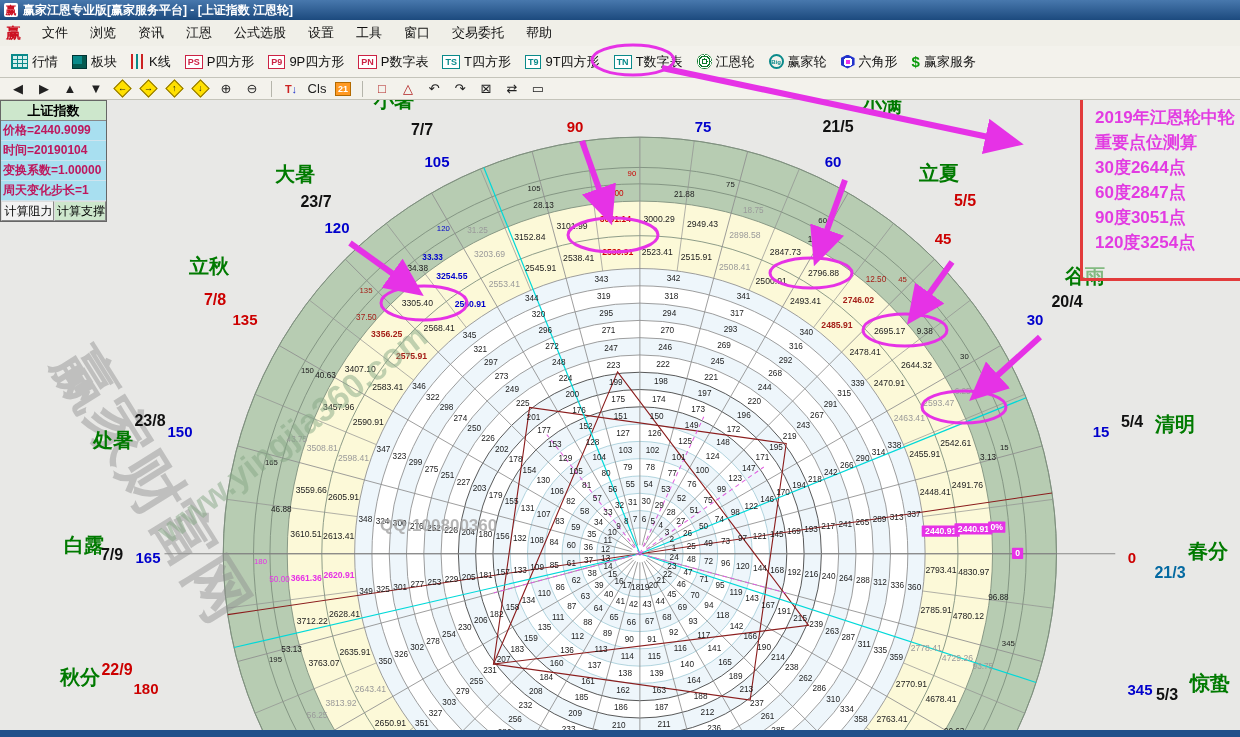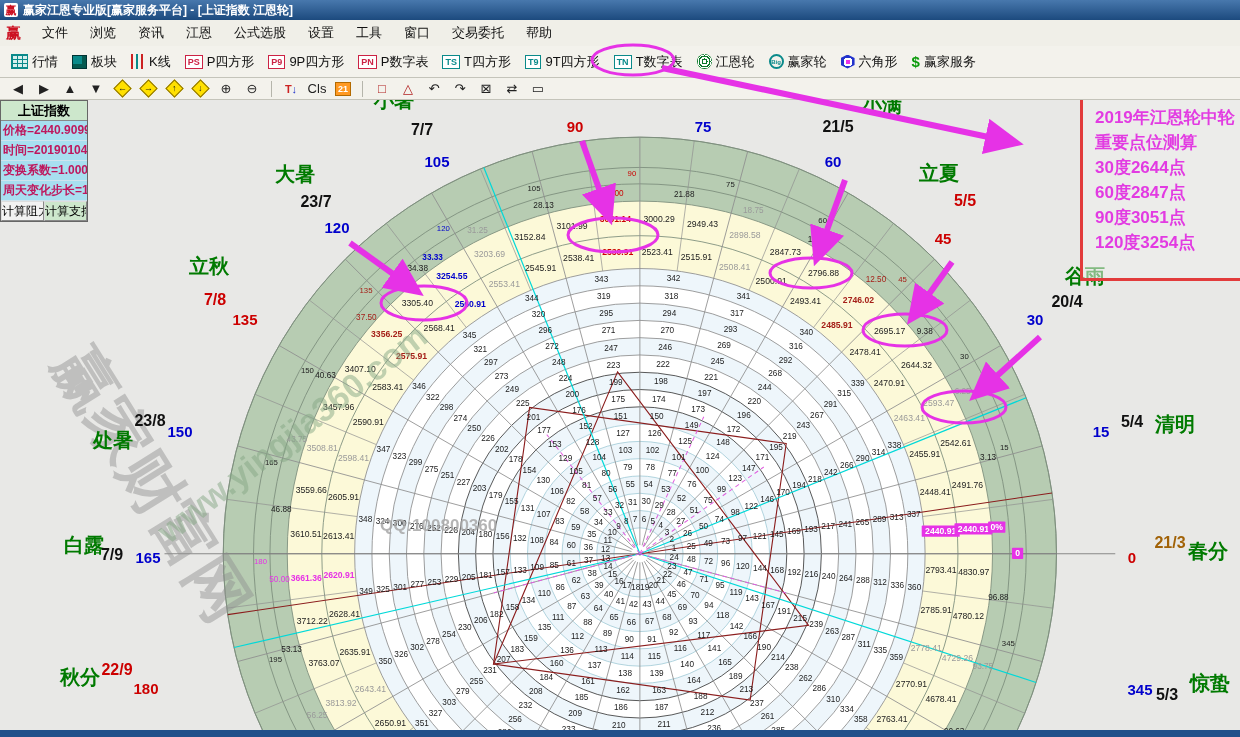--- a/index.html
+++ b/index.html
@@ -48,21 +48,21 @@
     padding:1px 2px;line-height:10px;}
   .redtool{color:#b22222;}
   
   #wheel-svg{position:absolute;left:0;top:100px;z-index:1;}
   .wm{position:absolute;z-index:2;font-weight:bold;white-space:nowrap;pointer-events:none;}
   .outer-label{position:absolute;z-index:3;transform:translate(-50%,-50%);white-space:nowrap;pointer-events:none;}
   .term{font-size:20px;font-weight:bold;color:#007a00;}
   .datelbl{font-size:16px;font-weight:bold;}
   .deglbl{font-size:15px;font-weight:bold;}
   
-  #info-panel{position:absolute;left:0;top:100px;width:88px;z-index:4;border:1px solid #666;
+  #info-panel{position:absolute;left:0;top:100px;width:107px;z-index:4;border:1px solid #666;
     background:#dfeedf;box-sizing:border-box;}
   #panel-title{background:#cde7cc;font-size:13px;font-weight:bold;text-align:center;height:19px;line-height:19px;border-bottom:1px solid #888;}
   .panel-row{background:#a8dff0;color:#be185d;font-size:12px;font-weight:bold;height:19px;line-height:19px;
     padding-left:2px;border-bottom:1px solid #cfe4ee;white-space:nowrap;overflow:hidden;}
   #panel-buttons{display:flex;}
   .panel-btn{flex:1;font-size:12px;height:18px;line-height:18px;text-align:right;
     border:1px outset #ddd;background:#f2f2f2;white-space:nowrap;overflow:hidden;}
   .panel-btn.green{background:#cde7cc;}
   
   #anno-box{position:absolute;left:1067px;top:88px;width:191px;height:193px;z-index:4;
@@ -883,21 +883,21 @@
     <div class="outer-label datelbl" style="left: 422px; top: 130px; color: rgb(17, 17, 17);">7/7</div>
     <div class="outer-label datelbl" style="left: 316px; top: 202px; color: rgb(17, 17, 17);">23/7</div>
     <div class="outer-label datelbl" style="left: 215px; top: 300px; color: rgb(204, 0, 0);">7/8</div>
     <div class="outer-label datelbl" style="left: 150px; top: 421px; color: rgb(17, 17, 17);">23/8</div>
     <div class="outer-label datelbl" style="left: 112px; top: 555px; color: rgb(17, 17, 17);">7/9</div>
     <div class="outer-label datelbl" style="left: 117px; top: 670px; color: rgb(204, 0, 0);">22/9</div>
     <div class="outer-label datelbl" style="left: 838px; top: 127px; color: rgb(17, 17, 17);">21/5</div>
     <div class="outer-label datelbl" style="left: 965px; top: 201px; color: rgb(204, 0, 0);">5/5</div>
     <div class="outer-label datelbl" style="left: 1067px; top: 302px; color: rgb(17, 17, 17);">20/4</div>
     <div class="outer-label datelbl" style="left: 1132px; top: 422px; color: rgb(17, 17, 17);">5/4</div>
-    <div class="outer-label datelbl" style="left: 1170px; top: 543px; color: #a16207;">21/3</div>
+    <div class="outer-label datelbl" style="left: 1170px; top: 573px; color: #0369a1;">21/3</div>
     <div class="outer-label datelbl" style="left: 1167px; top: 695px; color: rgb(17, 17, 17);">5/3</div>
     <div class="outer-label deglbl" style="left: 575px; top: 126px; color: rgb(204, 0, 0);">90</div>
     <div class="outer-label deglbl" style="left: 703px; top: 126px; color: rgb(0, 0, 204);">75</div>
     <div class="outer-label deglbl" style="left: 833px; top: 161px; color: rgb(0, 0, 204);">60</div>
     <div class="outer-label deglbl" style="left: 943px; top: 238px; color: rgb(204, 0, 0);">45</div>
     <div class="outer-label deglbl" style="left: 1035px; top: 319px; color: rgb(0, 0, 204);">30</div>
     <div class="outer-label deglbl" style="left: 1101px; top: 431px; color: rgb(0, 0, 204);">15</div>
     <div class="outer-label deglbl" style="left: 1132px; top: 557px; color: rgb(204, 0, 0);">0</div>
     <div class="outer-label deglbl" style="left: 1140px; top: 689px; color: rgb(0, 0, 204);">345</div>
     <div class="outer-label deglbl" style="left: 437px; top: 161px; color: rgb(0, 0, 204);">105</div>

